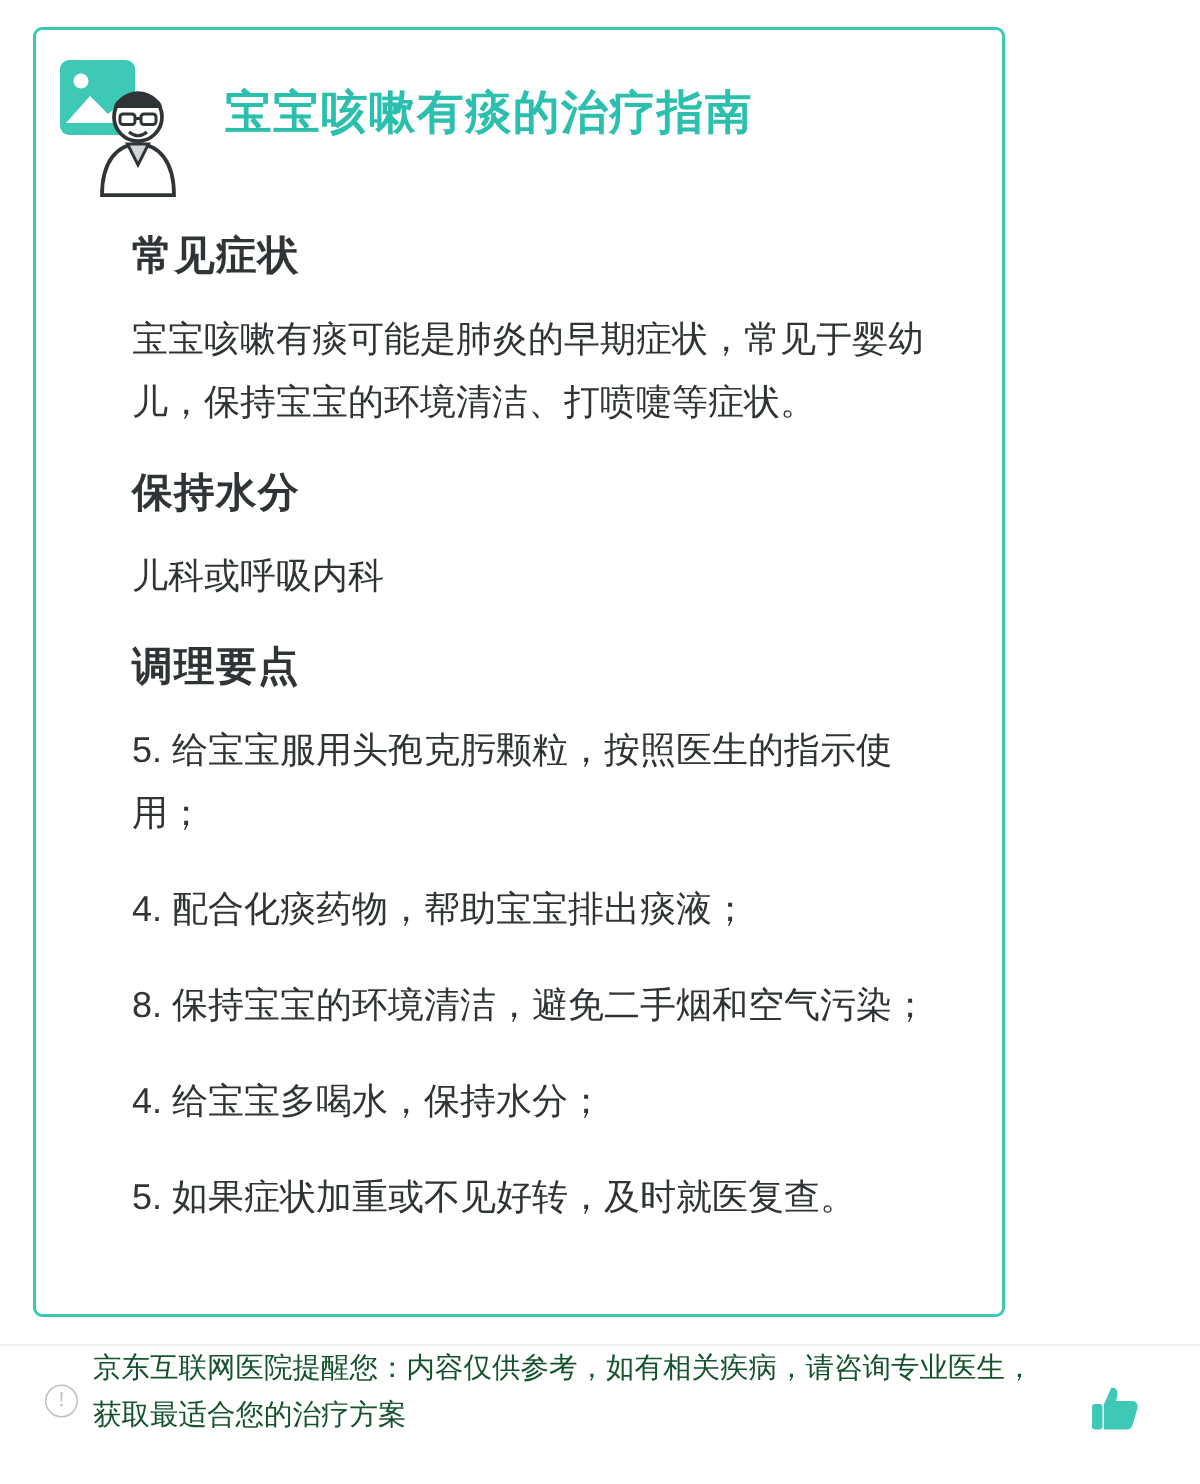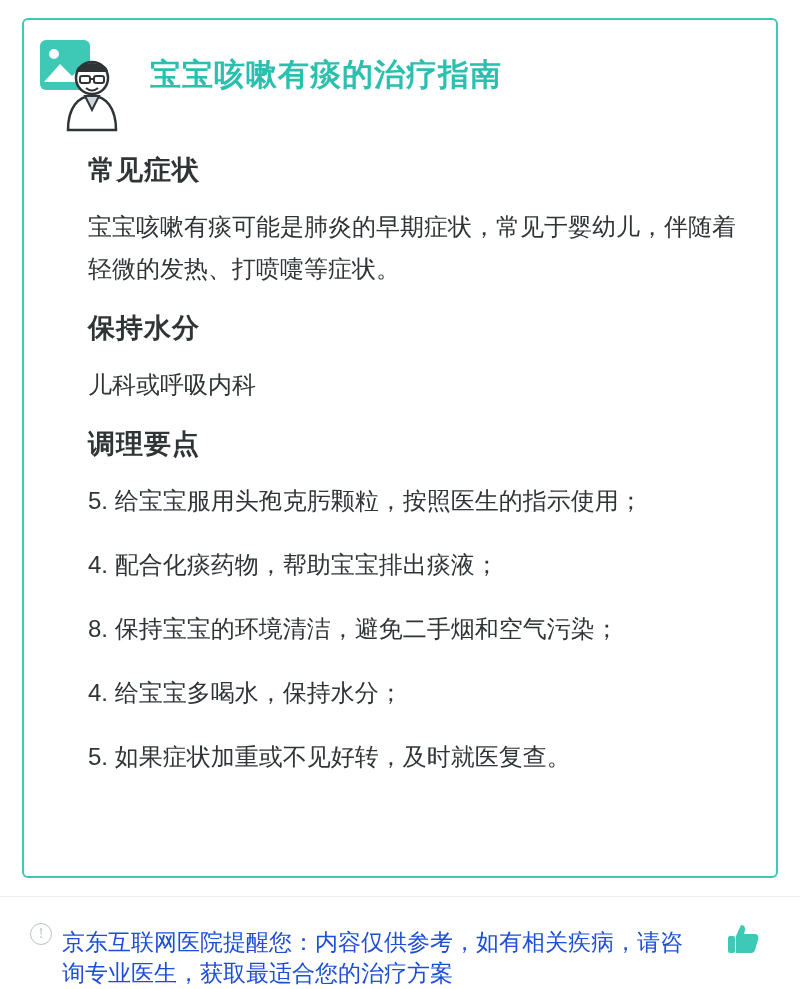--- a/index.html
+++ b/index.html
@@ -12,21 +12,21 @@
     position: relative;
     width: 800px;
     height: 989px;
     background: #ffffff;
     overflow: hidden;
   }
   .card {
     position: absolute;
     left: 22px;
     top: 18px;
-    width: 756px;
+    width: 648px;
     height: 860px;
     box-sizing: border-box;
     border: 2px solid #3ec9b6;
     border-radius: 6px;
     background: #ffffff;
   }
   .doctor-icon {
     position: absolute;
     left: 14px;
     top: 18px;
@@ -88,24 +88,24 @@
     border-radius: 50%;
     color: #b9c2c6;
     font-size: 14px;
     line-height: 19px;
     text-align: center;
     font-family: "Liberation Serif", serif;
   }
   .disclaimer {
     position: absolute;
     left: 62px;
-    top: 30px;
+    top: 0;
     width: 640px;
-    font-size: 23px;
-    color: #1d4ed8;
+    font-size: 19px;
+    color: #14532d;
     line-height: 31px;
   }
   .thumb {
     position: absolute;
     right: 36px;
     top: 22px;
     width: 40px;
     height: 40px;
   }
 </style>
@@ -130,21 +130,21 @@
         <line x1="52" y1="41" x2="56" y2="41" stroke="#2f3436" stroke-width="2"></line>
         <path d="M48 50 q6 5 12 0" fill="none" stroke="#2f3436" stroke-width="2"></path>
       </svg>
     </div>
 
     <div class="title">宝宝咳嗽有痰的治疗指南</div>
 
     <div class="content">
 
       <div class="h2">常见症状</div>
-      <p class="para">宝宝咳嗽有痰可能是肺炎的早期症状，常见于婴幼儿，伴随着轻微的发热、打喷嚏等症状。</p>
+      <p class="para">宝宝咳嗽有痰可能是肺炎的早期症状，常见于婴幼儿，保持宝宝的环境清洁、打喷嚏等症状。</p>
 
       <div class="h2">保持水分</div>
       <p class="para">儿科或呼吸内科</p>
 
       <div class="h2">调理要点</div>
       <p class="item">5. 给宝宝服用头孢克肟颗粒，按照医生的指示使用；</p>
       <p class="item">4. 配合化痰药物，帮助宝宝排出痰液；</p>
       <p class="item">8. 保持宝宝的环境清洁，避免二手烟和空气污染；</p>
       <p class="item">4. 给宝宝多喝水，保持水分；</p>
       <p class="item">5. 如果症状加重或不见好转，及时就医复查。</p>

